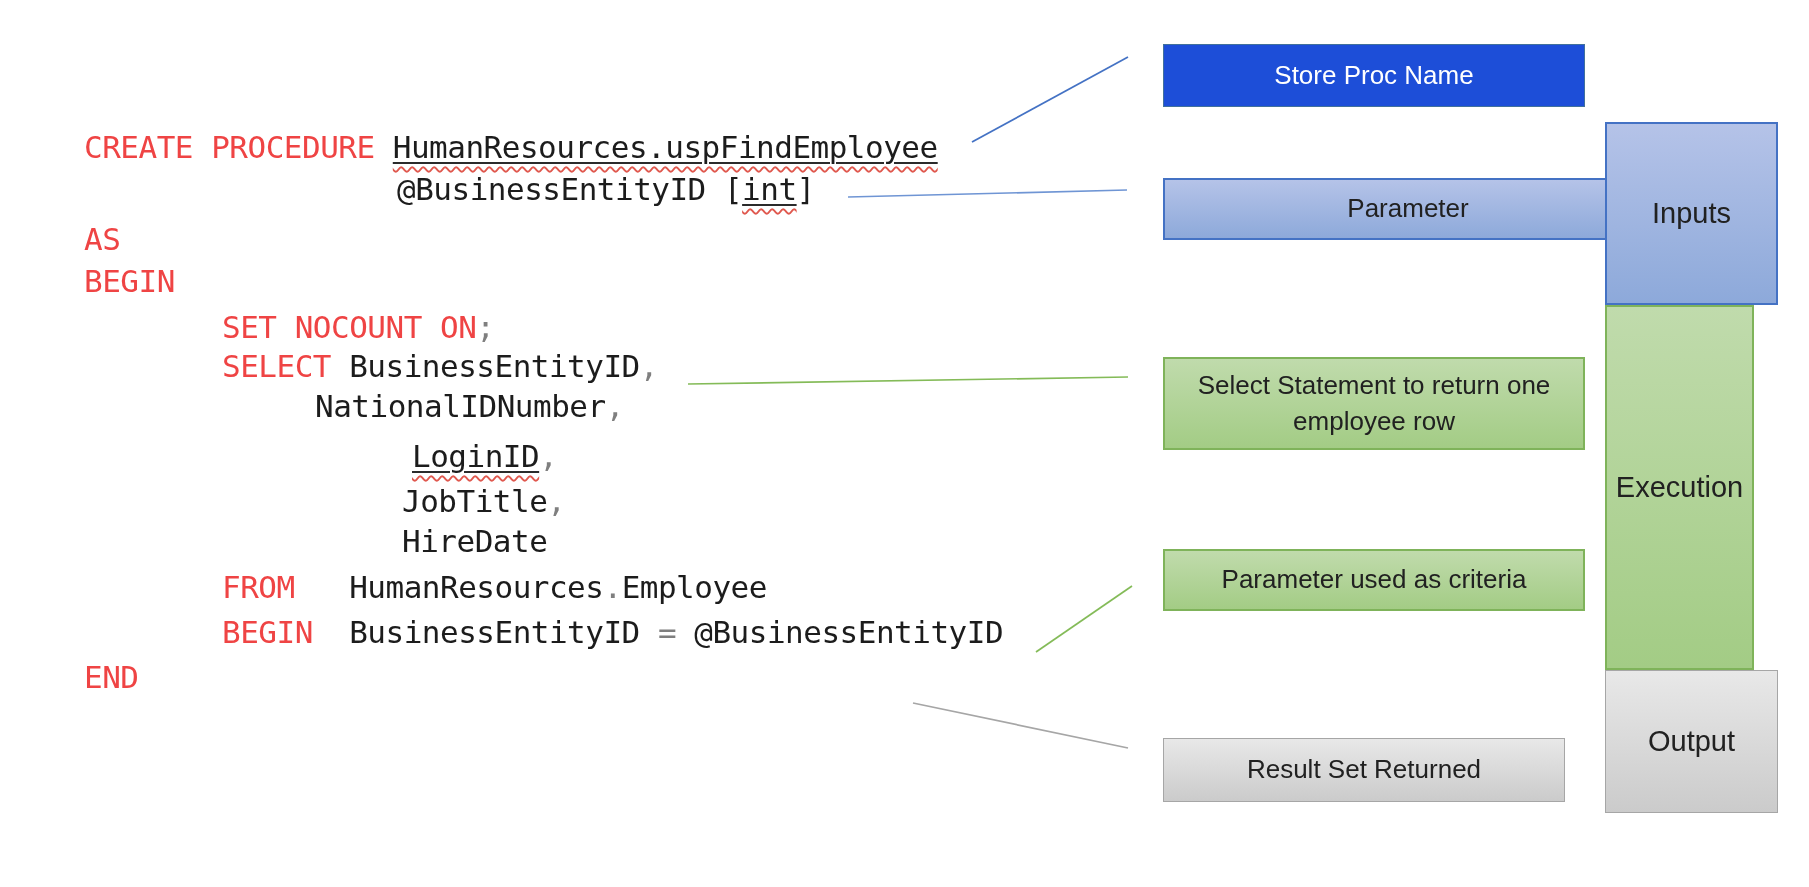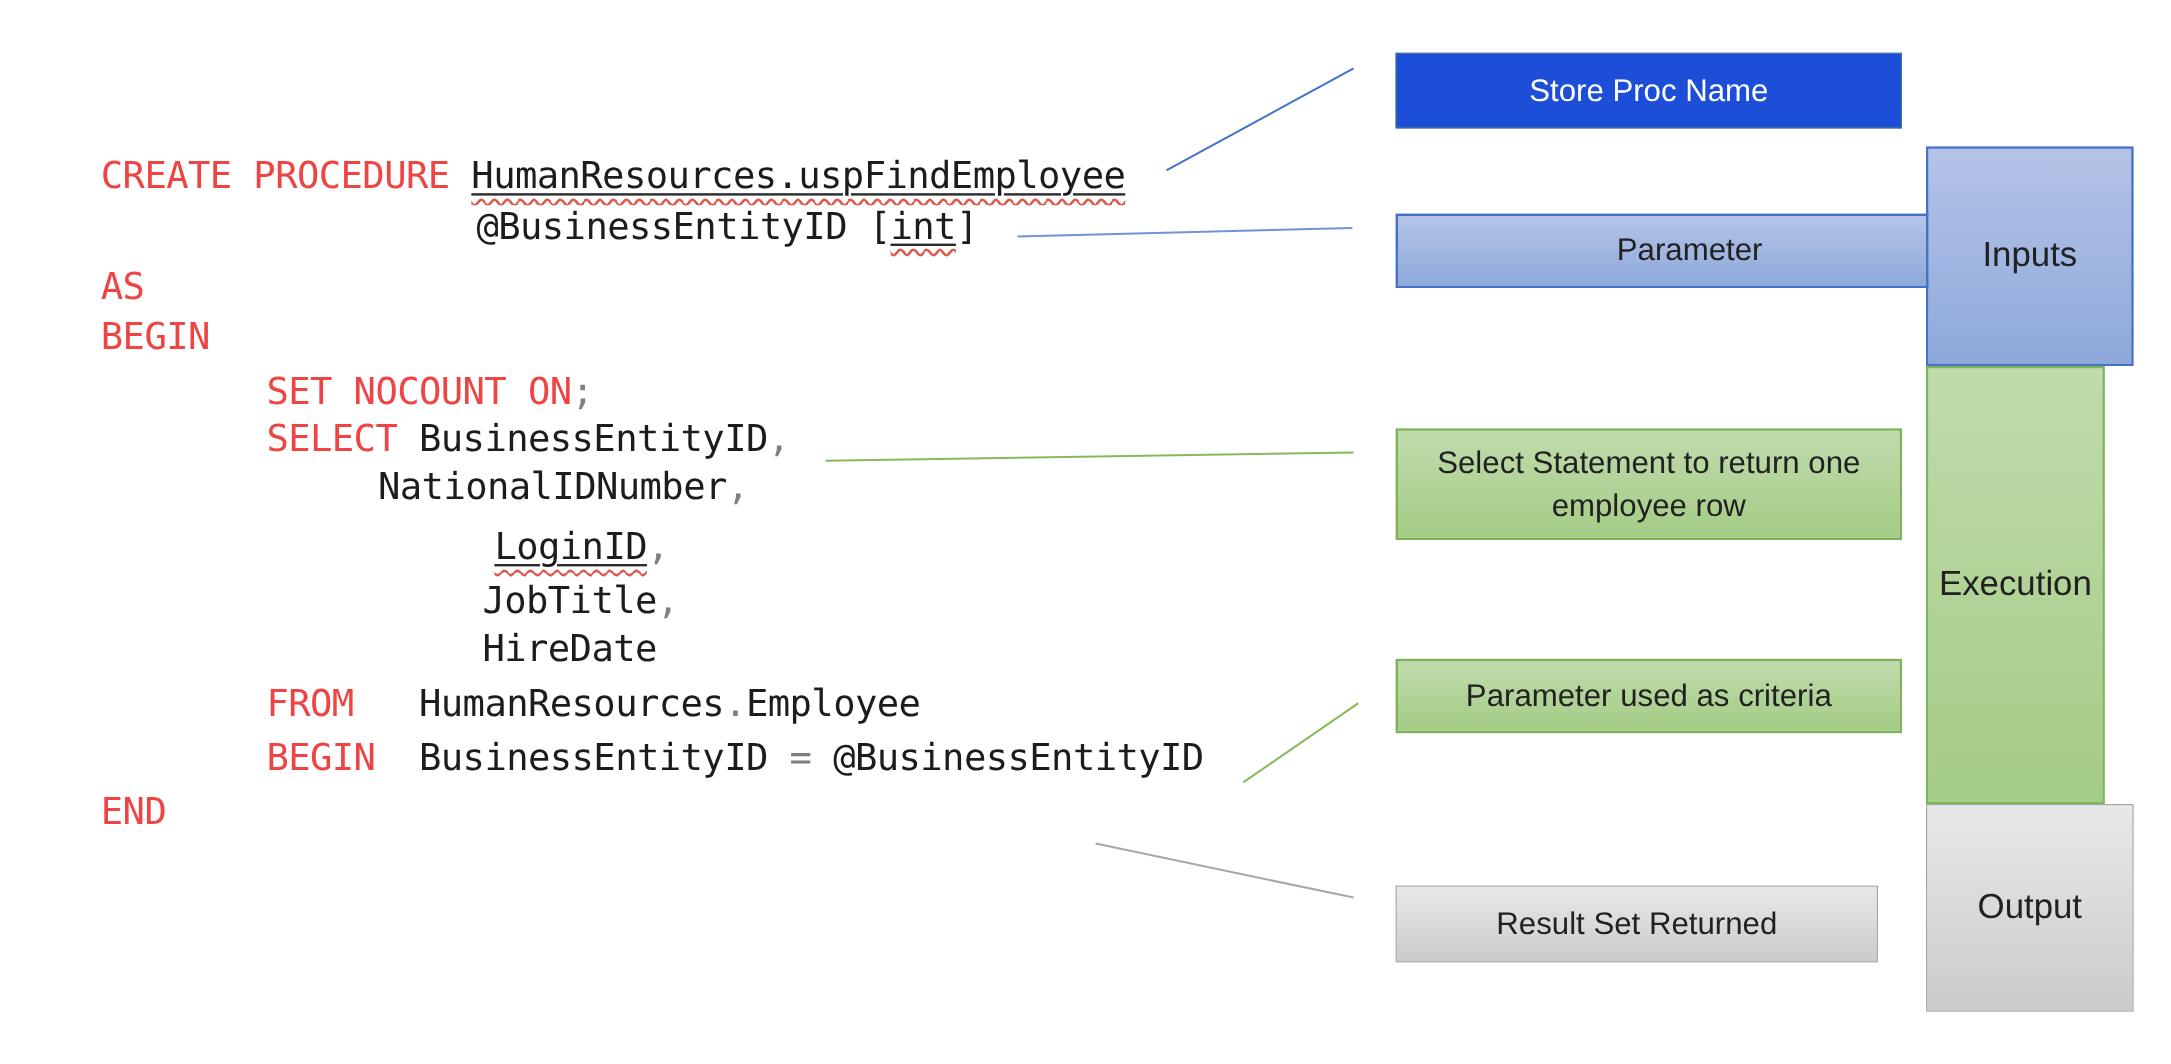--- a/index.html
+++ b/index.html
@@ -84,17 +84,17 @@
         <span>Result Set Returned</span>
       </div>
     </div>
   <div id="column-layer">
       <div class="box st-blueGrad col" style="left: 1605px; top: 122px; width: 173px; height: 183px; padding: 0px 32px;">
         <span>Inputs</span>
       </div>
       <div class="box st-greenGrad col" style="left: 1605px; top: 305px; width: 149px; height: 365px; padding: 0px 28px;">
         <span>Execution</span>
       </div>
-      <div class="box st-grayGrad col" style="left: 1605px; top: 670px; width: 173px; height: 173px; padding: 0px 28px;">
+      <div class="box st-grayGrad col" style="left: 1605px; top: 670px; width: 173px; height: 143px; padding: 0px 28px;">
         <span>Output</span>
       </div>
     </div>
 </div>
 
 </body></html>

